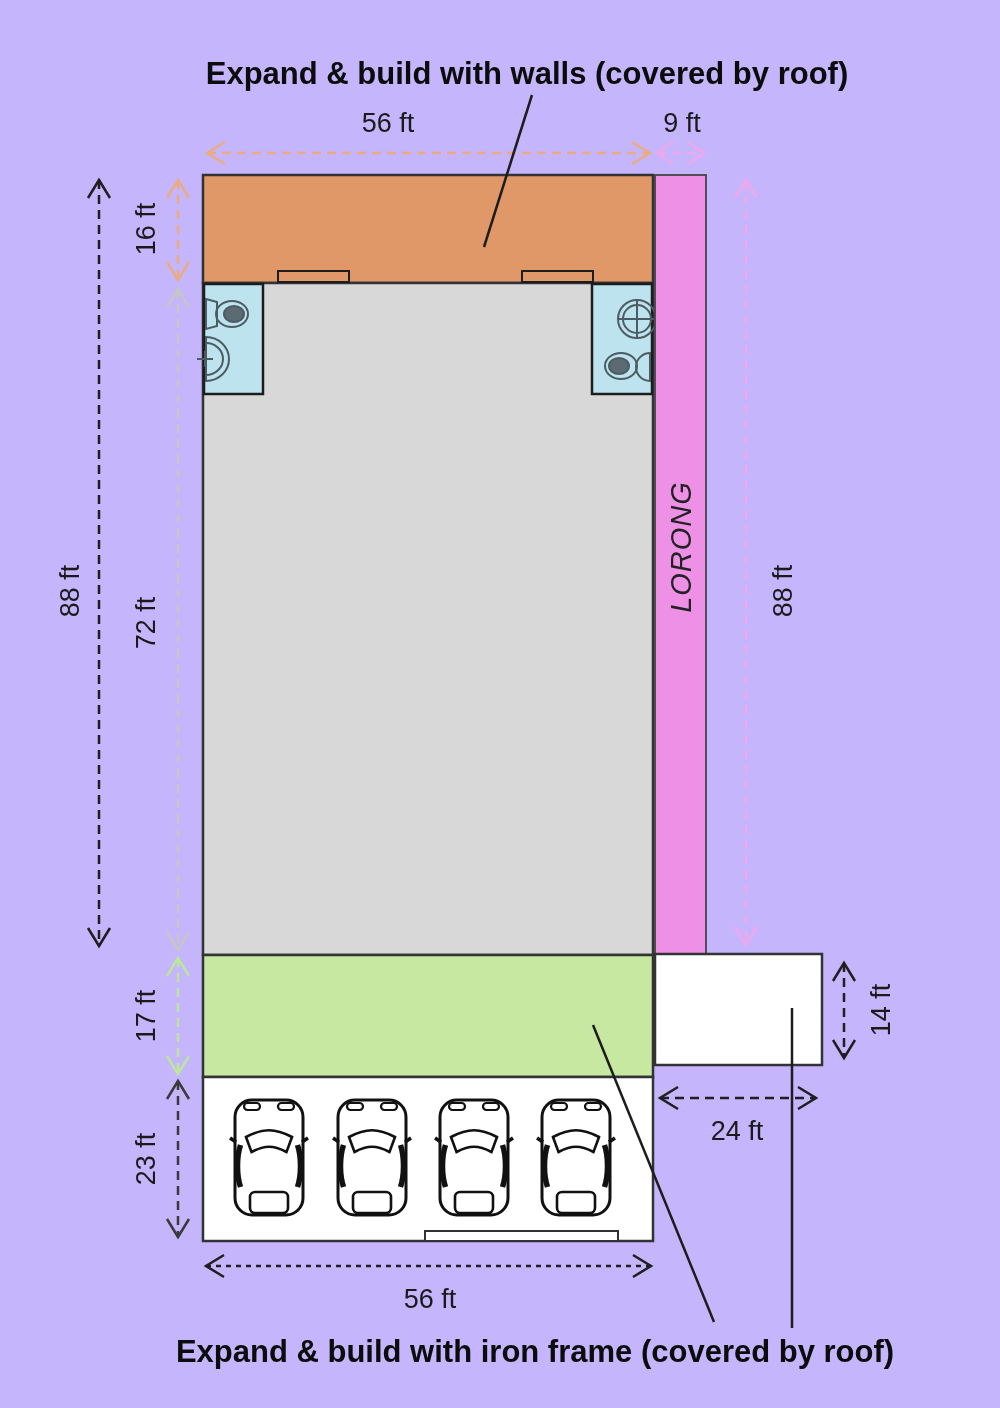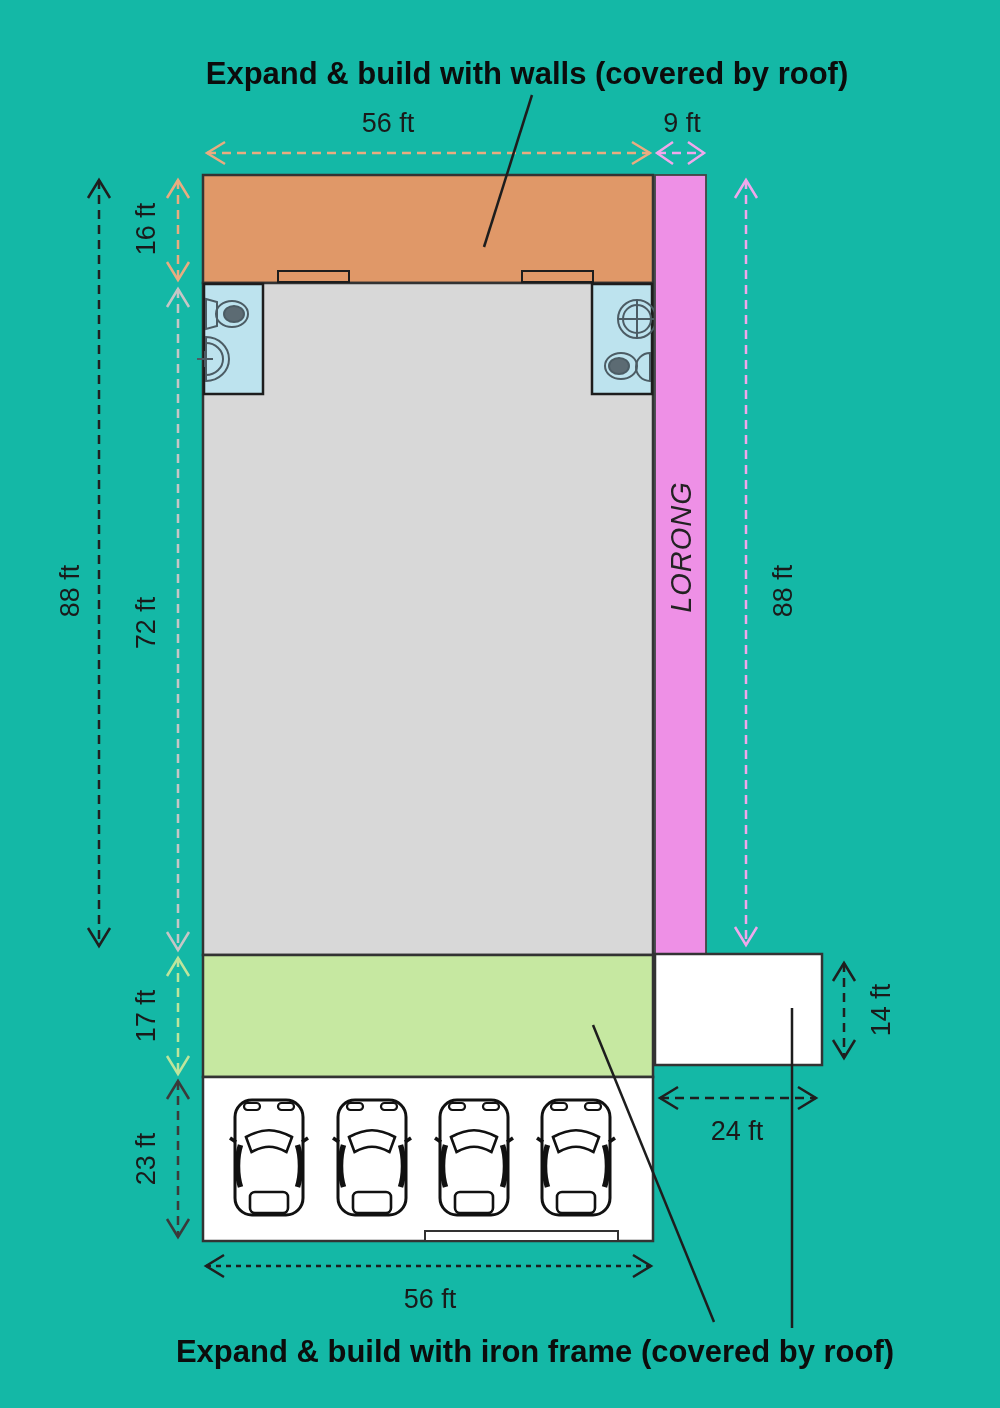--- a/index.html
+++ b/index.html
@@ -1,19 +1,19 @@
 <!DOCTYPE html>
 <html><head>
 <meta charset="utf-8">
 <style>
   html,body { margin:0; padding:0; background:#ffffff; }
   .page {
     position:relative;
     width:1000px; height:1408px;
-    background:#14b8a6;
+    background:#c4b5fd;
     font-family:"Liberation Sans","DejaVu Sans",sans-serif;
     margin:0 auto;
   }
   svg { display:block; }
   
   .zone   { stroke:#333333; stroke-width:2.5; }
   .room   { stroke:#1d1d1d; stroke-width:2.5; }
   .arrow  { fill:none; stroke-width:2.5; stroke-linecap:butt; stroke-linejoin:miter; }
   .arrow .dash { stroke-dasharray:9 6; }
   .arrow .dotty { stroke-dasharray:5 5; }

